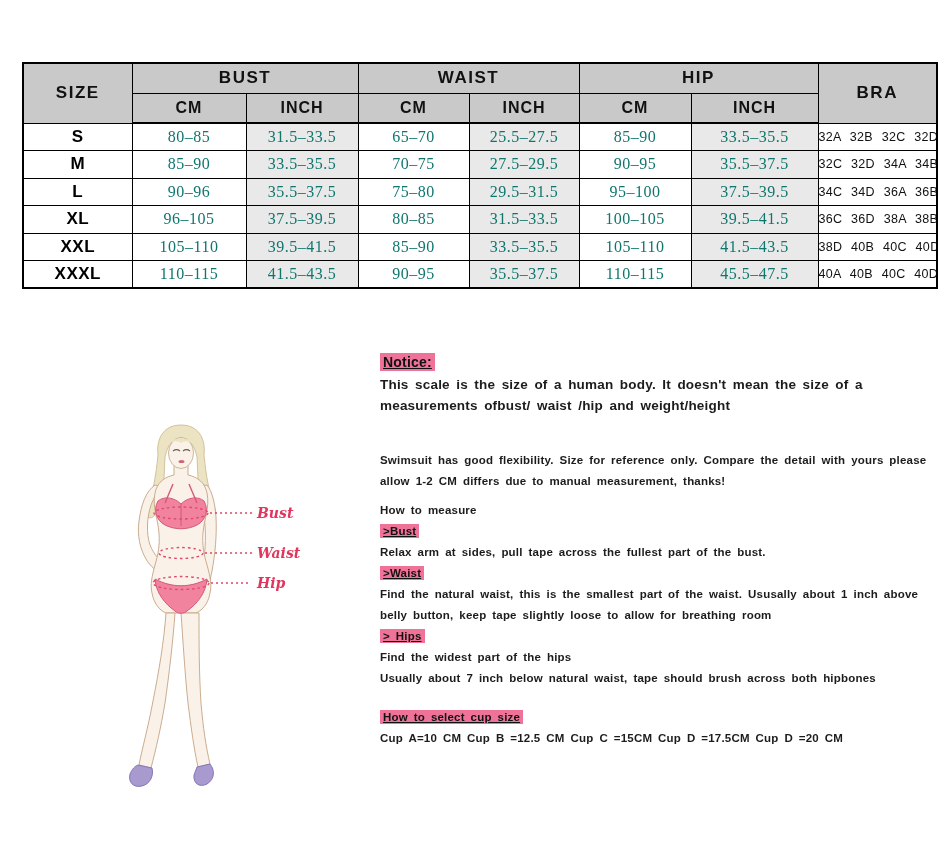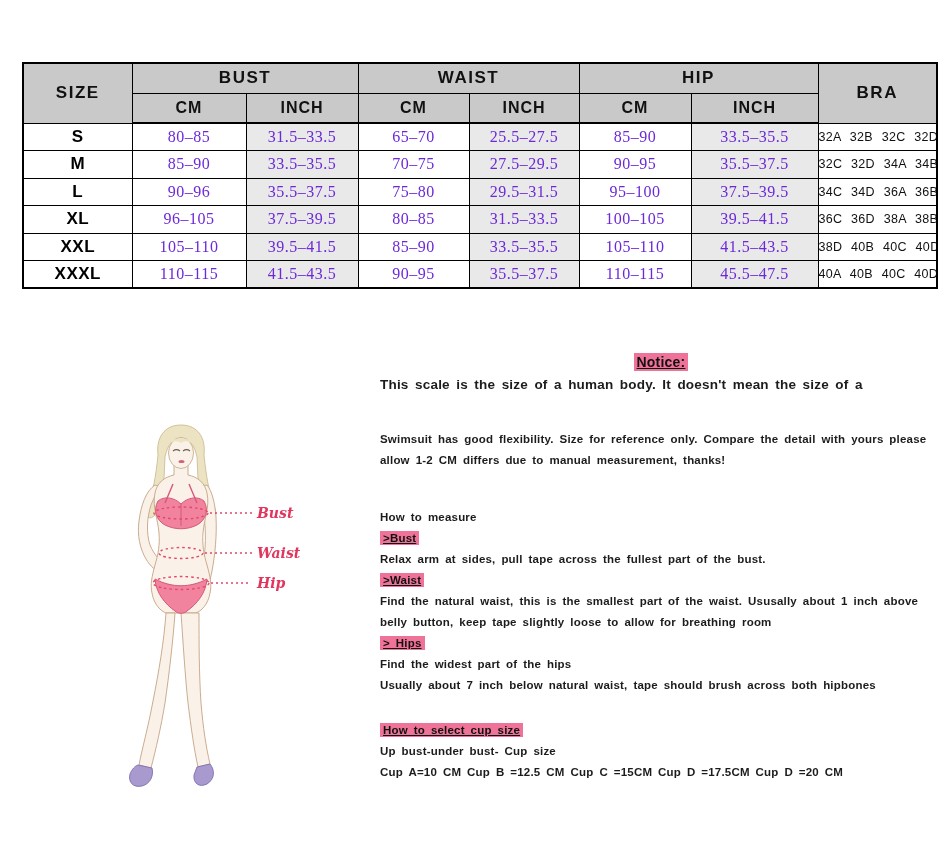--- a/index.html
+++ b/index.html
@@ -44,21 +44,21 @@
   }
   table.size-chart thead tr{height:30px;}
   table.size-chart tbody tr{height:27.5px;}
   th.group-head{font-size:17px;letter-spacing:1.5px;}
   th.sub-head{font-size:16px;letter-spacing:1px;}
   th.span2{border-bottom:2px solid var(--border-black);}
   table.size-chart thead tr.sub-row th{border-bottom:2px solid var(--border-black);}
   td.size-cell{font-size:17px;font-weight:bold;letter-spacing:0.5px;background:#fff;}
   td.num-cell{
     font-family:"Liberation Serif",serif;
-    font-size:16px;color:#6d28d9;letter-spacing:0.5px;background:#fff;
+    font-size:16px;color:#0f766e;letter-spacing:0.5px;background:#fff;
   }
   td.inch{background:var(--inch-gray);}
   td.bra-cell{
     font-size:12.5px;color:#111;letter-spacing:0.3px;word-spacing:5px;background:#fff;
   }
 
   
   .figure-wrap{position:absolute;left:98px;top:413px;width:260px;height:402px;}
   .fig-label{
     font-family:"DejaVu Serif",serif;
@@ -70,31 +70,31 @@
   
   .guide{
     position:absolute;left:380px;top:351px;width:562px;
     color:#1c1c1c;
   }
   .t-line{
     font-size:11.5px;font-weight:bold;line-height:21px;
     letter-spacing:0.2px;word-spacing:2.5px;white-space:nowrap;
   }
   .t-lg{font-size:13.5px;line-height:21px;}
-  .title-line{line-height:22px;text-align:center;}
+  .title-line{line-height:22px;}
   .hl{
     background:var(--highlight-pink);
     text-decoration:underline;
     padding:1px 3px;
     color:#111;
   }
   .hl-lg{font-size:14px;}
   .mt-p2{margin-top:34px;}
-  .mt-measure{margin-top:36px;}
-  .mt-cup{margin-top:24px;}
+  .mt-measure{margin-top:8px;}
+  .mt-cup{margin-top:18px;}
 </style>
 </head>
 <body>
 
 <div class="page">
 
   <table class="size-chart">
     <colgroup>
       <col style="width:109px">
         <col style="width:114px">
@@ -225,32 +225,32 @@
 
       <text class="fig-label" x="159" y="105">Bust</text>
       <text class="fig-label" x="159" y="145">Waist</text>
       <text class="fig-label" x="159" y="175">Hip</text>
     </svg>
   </div>
 
   <div class="guide">
     <div class="t-line t-lg title-line"><span class="hl hl-lg">Notice:</span></div>
     <div class="t-line t-lg">This scale is the size of a human body. It doesn't mean the size of a</div>
+    <div class="t-line t-lg">measurements ofbust/ waist /hip and weight/height</div>
 
     <div class="t-line mt-p2">Swimsuit has good flexibility. Size for reference only. Compare the detail with yours please</div>
     <div class="t-line">allow 1-2 CM differs due to manual measurement, thanks!</div>
 
     <div class="t-line mt-measure">How to measure</div>
     <div class="t-line"><span class="hl">&gt;Bust</span></div>
     <div class="t-line">Relax arm at sides, pull tape across the fullest part of the bust.</div>
     <div class="t-line"><span class="hl">&gt;Waist</span></div>
     <div class="t-line">Find the natural waist, this is the smallest part of the waist. Ususally about 1 inch above</div>
     <div class="t-line">belly button, keep tape slightly loose to allow for breathing room</div>
     <div class="t-line"><span class="hl">&gt; Hips</span></div>
     <div class="t-line">Find the widest part of the hips</div>
     <div class="t-line">Usually about 7 inch below natural waist, tape should brush across both hipbones</div>
 
     <div class="t-line mt-cup"><span class="hl">How to select cup size</span></div>
-    <div class="t-line">Up bust-under bust- Cup size</div>
     <div class="t-line">Cup A=10 CM Cup B =12.5 CM Cup C =15CM Cup D =17.5CM Cup D =20 CM</div>
   </div>
 
 </div>
 
 </body></html>

